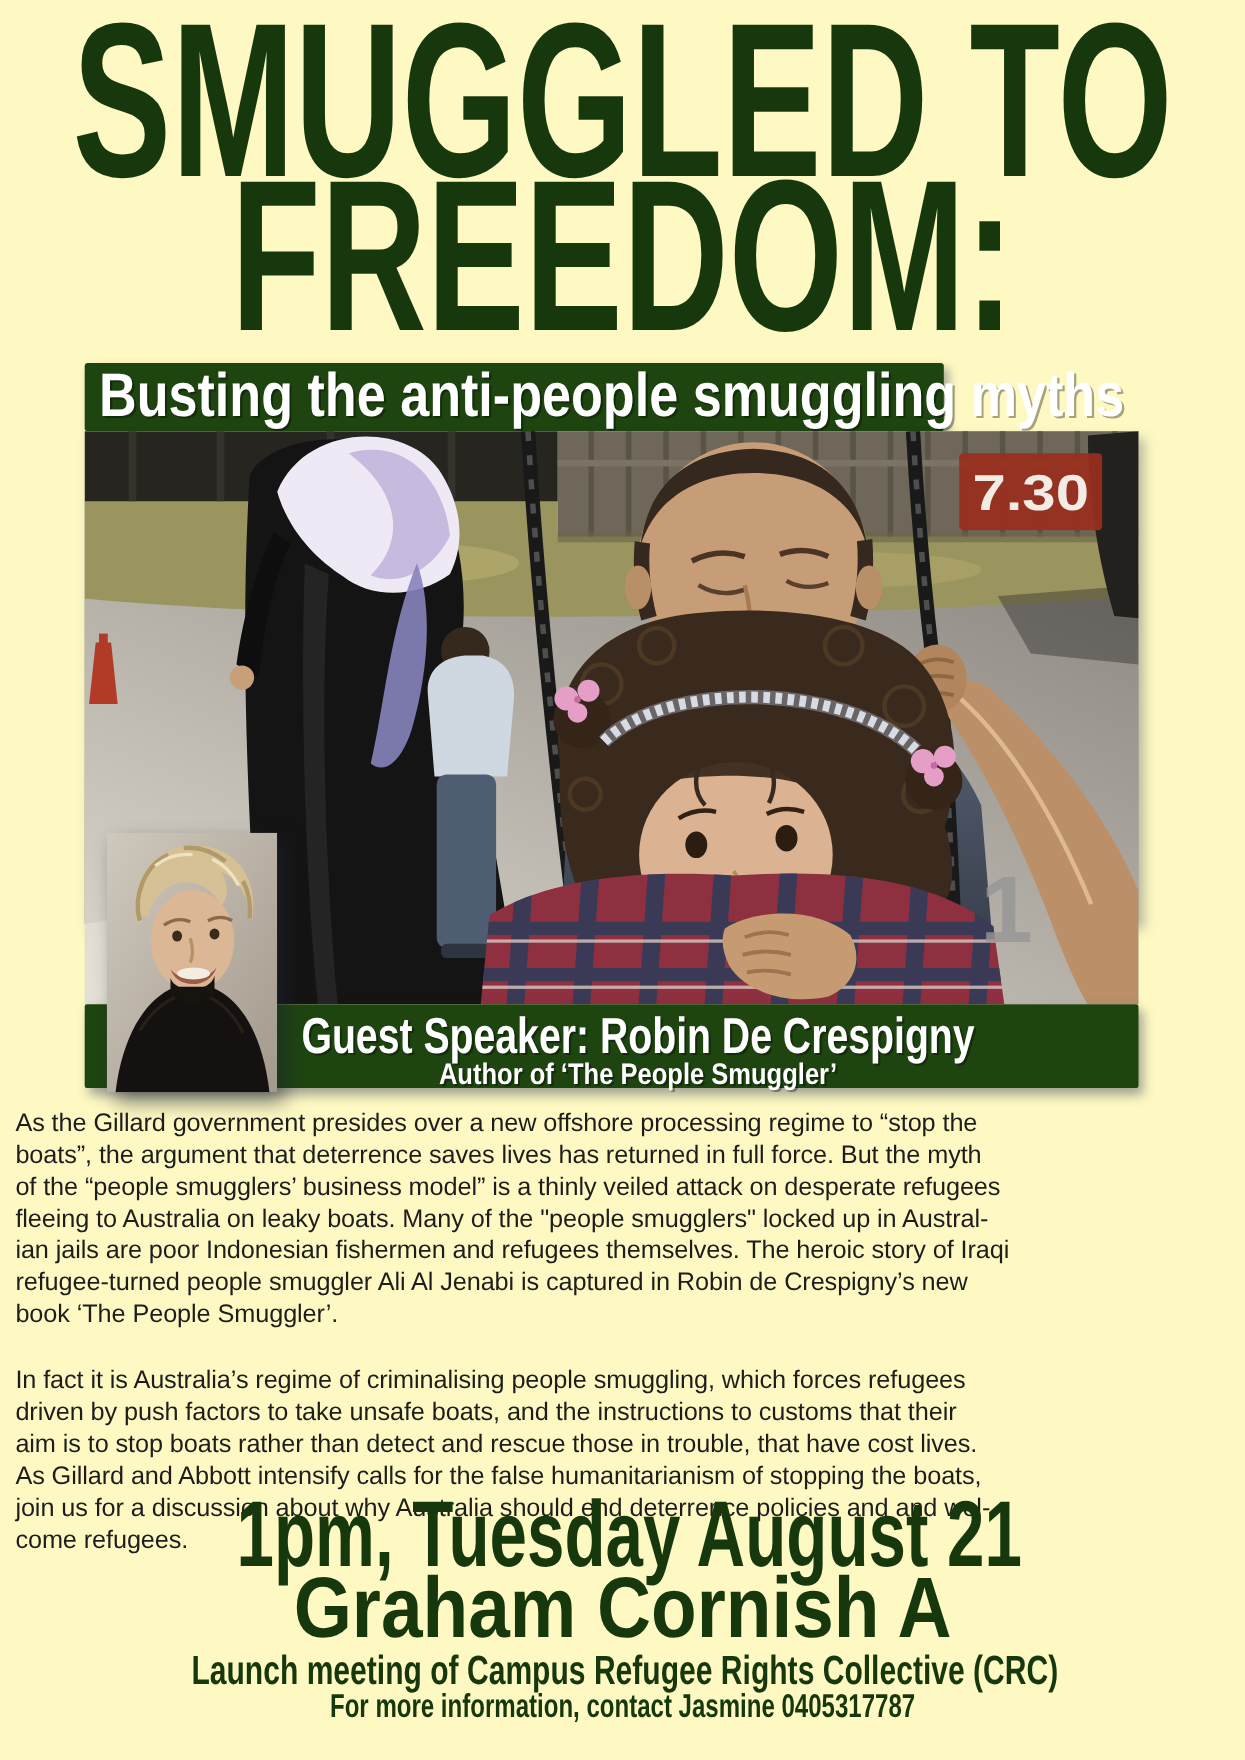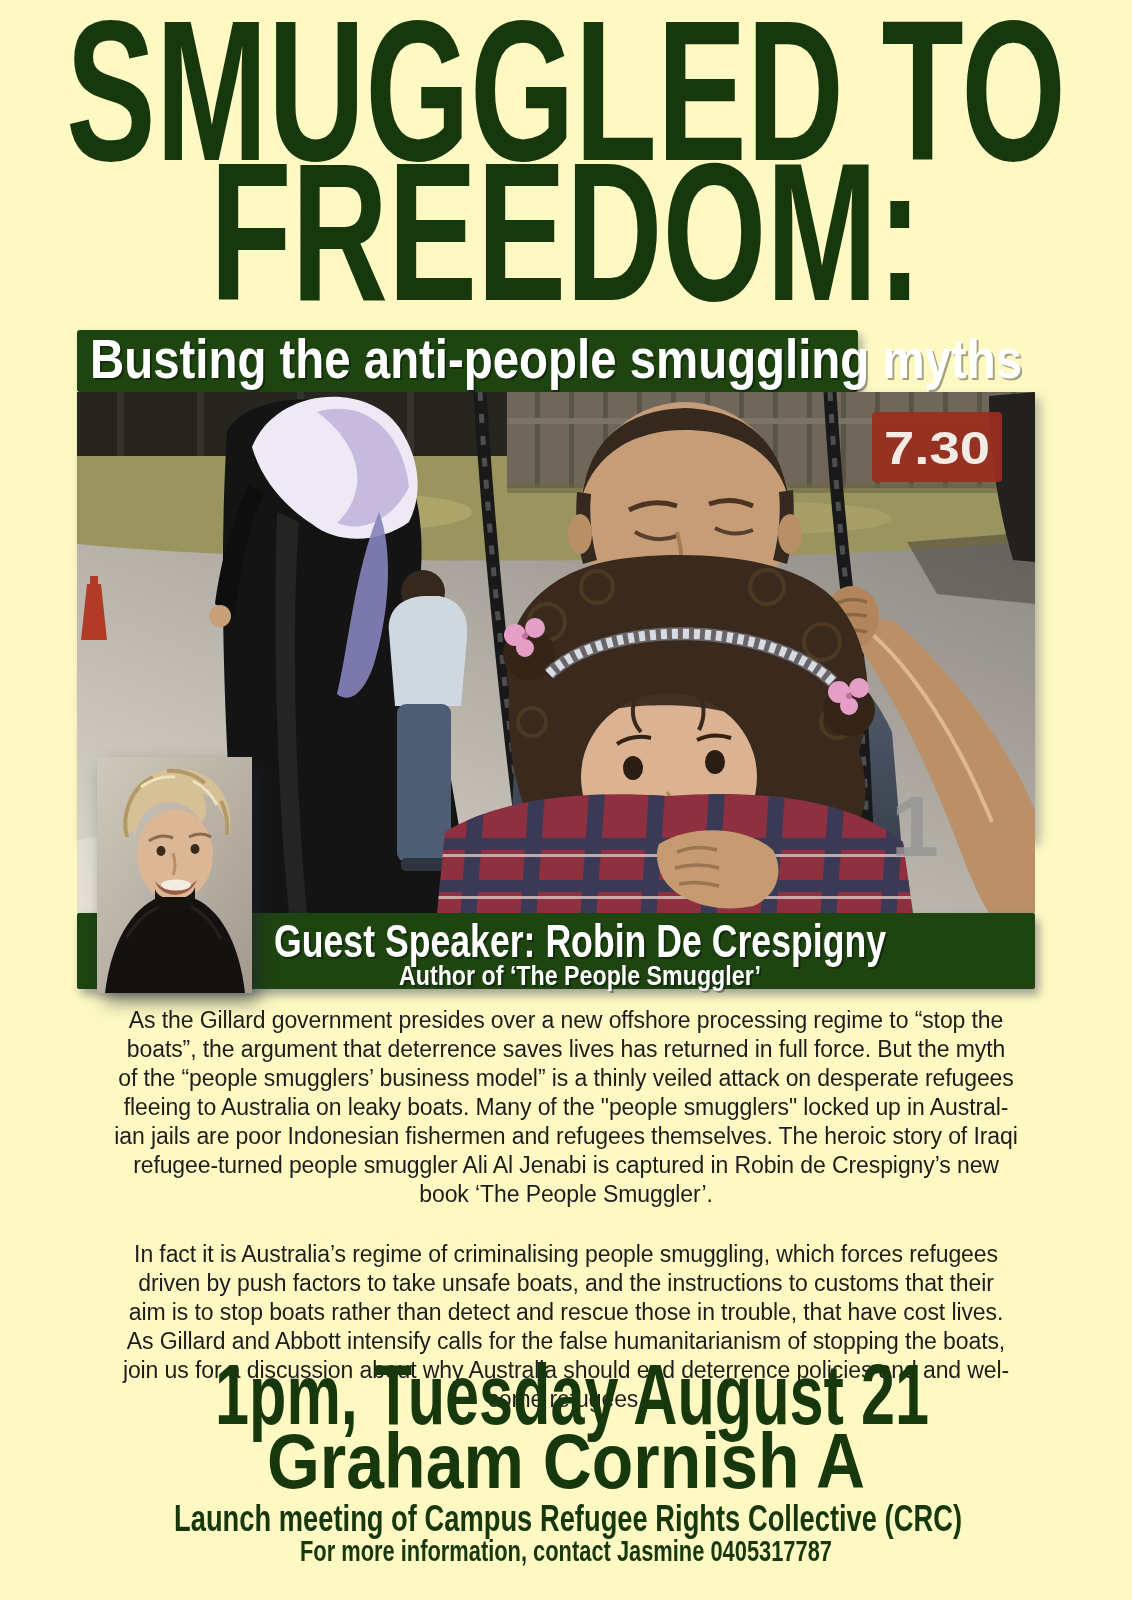--- a/index.html
+++ b/index.html
@@ -30,21 +30,21 @@
     box-shadow:4px 6px 10px rgba(50,60,90,.45);
   }
   .speaker-band svg{width:958px;height:80px;display:block;}
   .headshot{
     left:97px; top:757px; width:155px; height:236px;
     filter:drop-shadow(7px 9px 9px rgba(30,35,50,.55));
   }
   .headshot svg{display:block;width:155px;height:236px;}
   .body-par{
     left:0; width:1132px; box-sizing:border-box; padding:0 14px;
-    text-align:center; white-space:pre-line;
+    white-space:pre-line;
     font-size:23px; line-height:29px; color:#1d1d1d;
     letter-spacing:-0.1px;
   }
   .par1{top:1006px;}
   .par2{top:1240px;}
   .event-svg{left:0; top:1338px; width:1132px; height:250px;}
 </style>
 </head>
 <body>
 

